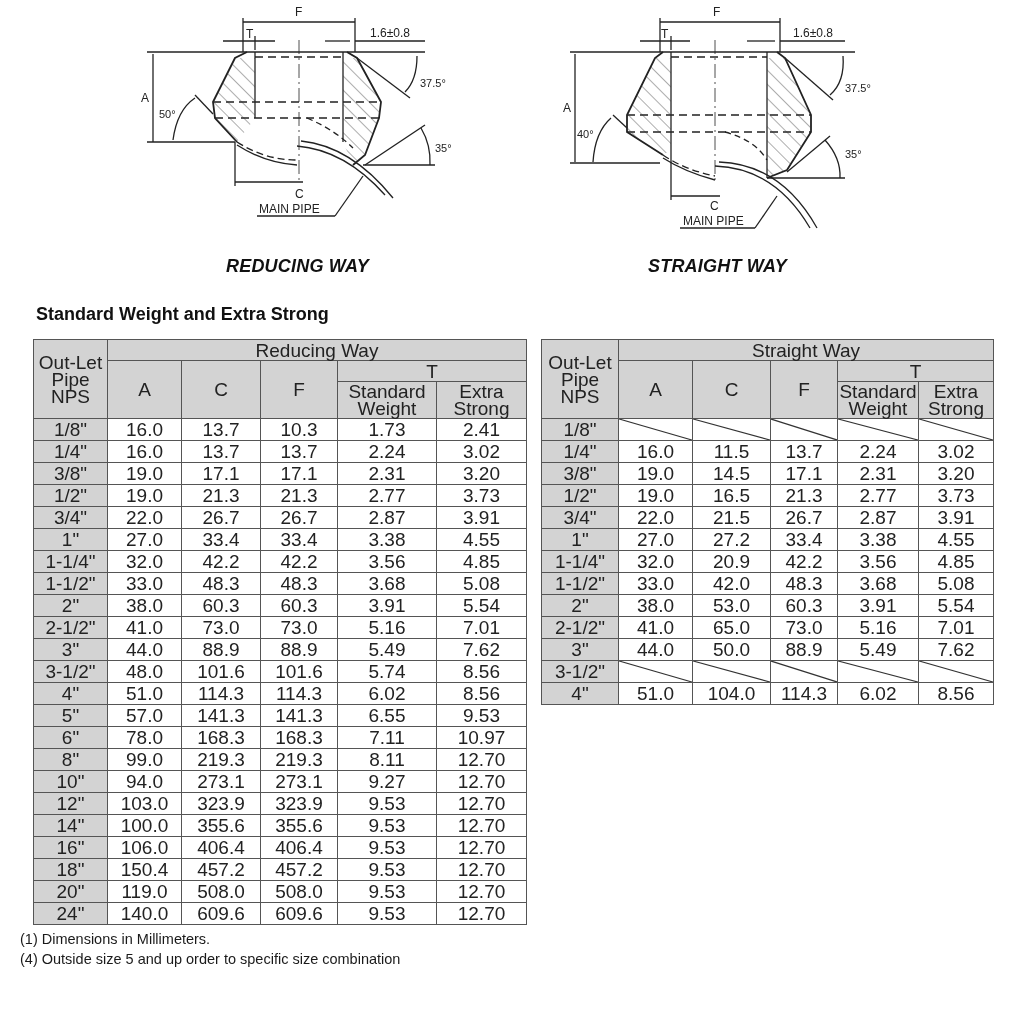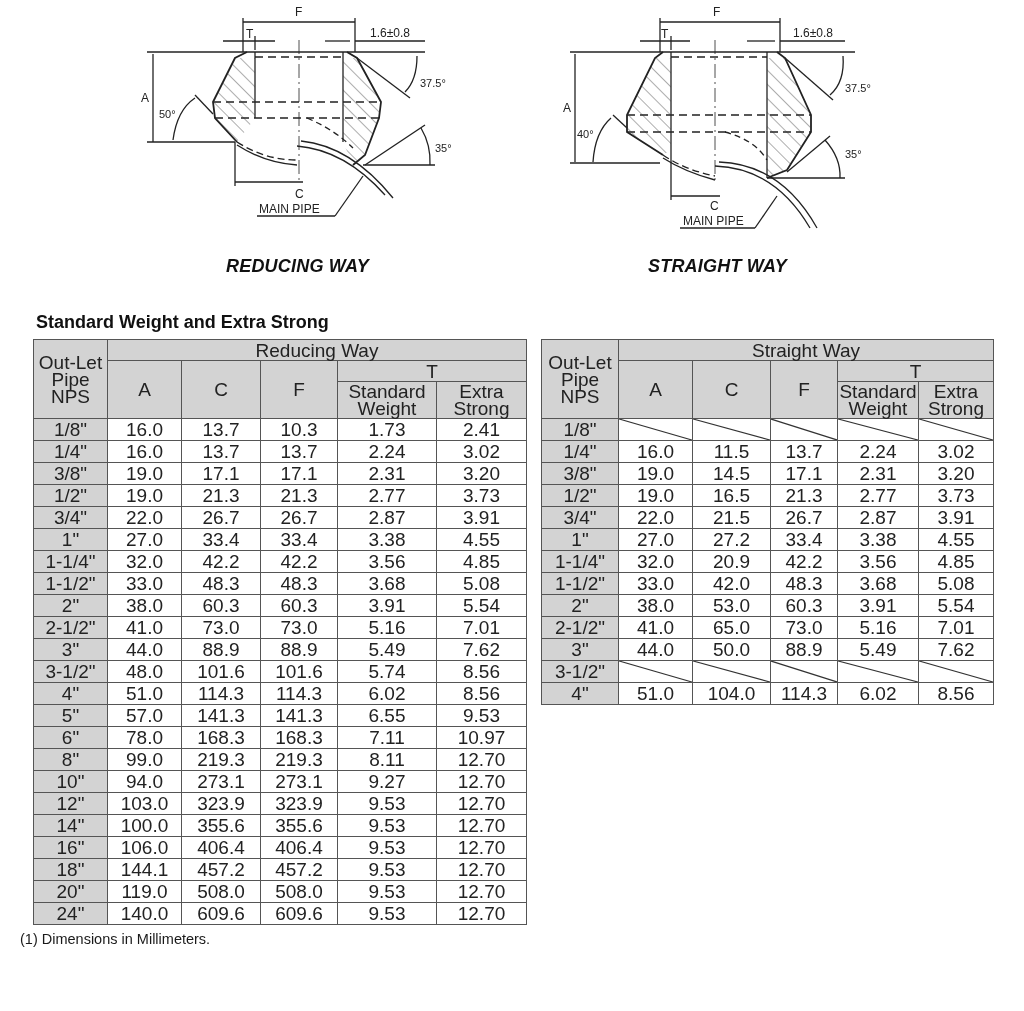--- a/index.html
+++ b/index.html
@@ -6,21 +6,21 @@
   body { width: 1024px; height: 1011px; position: relative; overflow: hidden; font-family: "Liberation Sans", sans-serif; color: #1a1a1a; }
   .drawing { position: absolute; top: 0; width: 360px; height: 240px; }
   #draw-reducing { left: 125px; }
   #draw-straight { left: 555px; }
   .drawing svg { width: 360px; height: 240px; display: block; }
   .drawing svg text { font-family: "Liberation Sans", sans-serif; fill: #222; }
   .caption { position: absolute; top: 256px; font-size: 18px; font-weight: bold; font-style: italic; color: #111; letter-spacing: 0.2px; }
   #caption-reducing { left: 226px; }
   #caption-straight { left: 648px; }
 
-  .section-title { position: absolute; left: 36px; top: 312px; font-size: 18px; font-weight: bold; color: #111; }
+  .section-title { position: absolute; left: 36px; top: 304px; font-size: 18px; font-weight: bold; color: #111; }
 
   table.spec { position: absolute; border-collapse: collapse; font-size: 19px; color: #222; table-layout: fixed; }
   table.spec td, table.spec th { border: 1px solid #555; text-align: center; padding: 0; font-weight: normal; }
   table.spec th { background: #d3d3d3; line-height: 17px; }
   table.spec td { background: #ffffff; height: 21px; line-height: 20px; }
   table.spec td.nps { background: #d3d3d3; }
   table.spec td.na { background: #ffffff; position: relative; }
   td.na svg { position: absolute; left: 0; top: 0; width: 100%; height: 100%; }
   #table-reducing { left: 33px; top: 339px; width: 493px; }
   #table-straight { left: 541px; top: 339px; width: 452px; }
@@ -356,21 +356,21 @@
       <tr>
         <td class="nps">16"</td>
         <td>106.0</td>
         <td>406.4</td>
         <td>406.4</td>
         <td>9.53</td>
         <td>12.70</td>
       </tr>
       <tr>
         <td class="nps">18"</td>
-        <td>144.1</td>
+        <td>150.4</td>
         <td>457.2</td>
         <td>457.2</td>
         <td>9.53</td>
         <td>12.70</td>
       </tr>
       <tr>
         <td class="nps">20"</td>
         <td>119.0</td>
         <td>508.0</td>
         <td>508.0</td>
@@ -566,13 +566,14 @@
         <td>104.0</td>
         <td>114.3</td>
         <td>6.02</td>
         <td>8.56</td>
       </tr>
     </tbody>
 </table>
 
 <div class="notes">
   <div>(1) Dimensions in Millimeters.</div>
+  <div>(4) Outside size 5 and up order to specific size combination</div>
 </div>
 
 </body></html>

